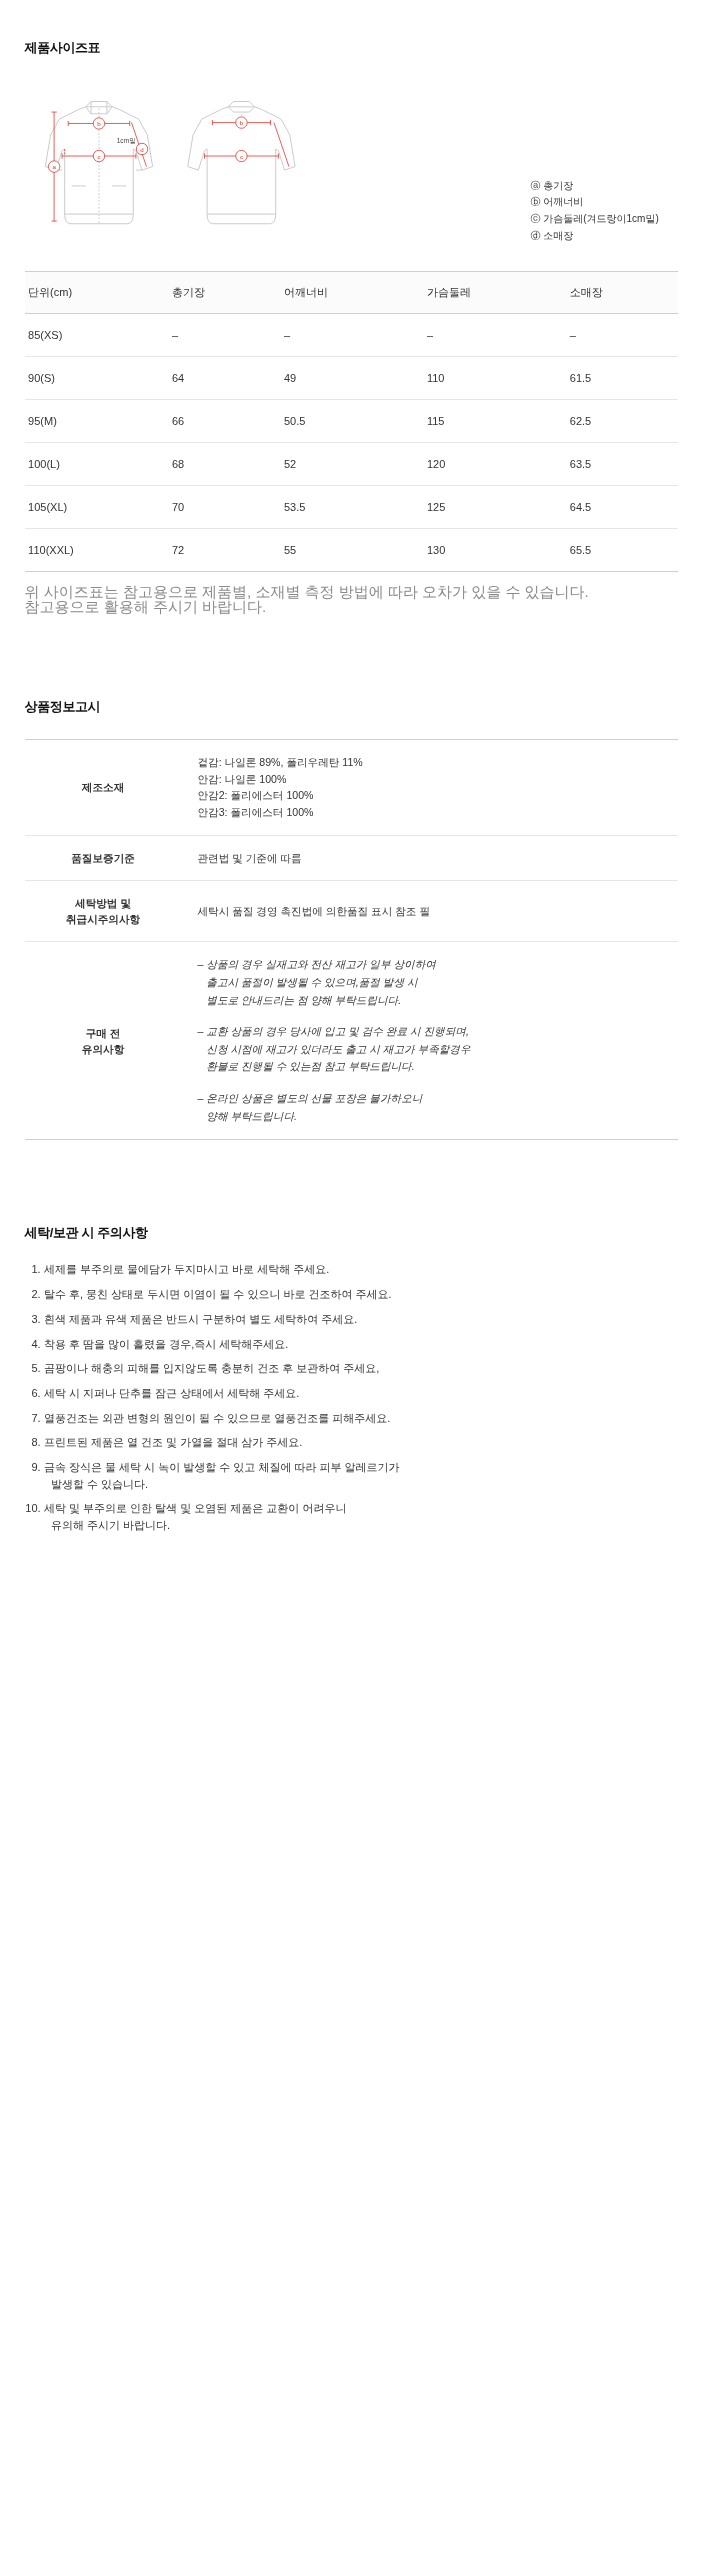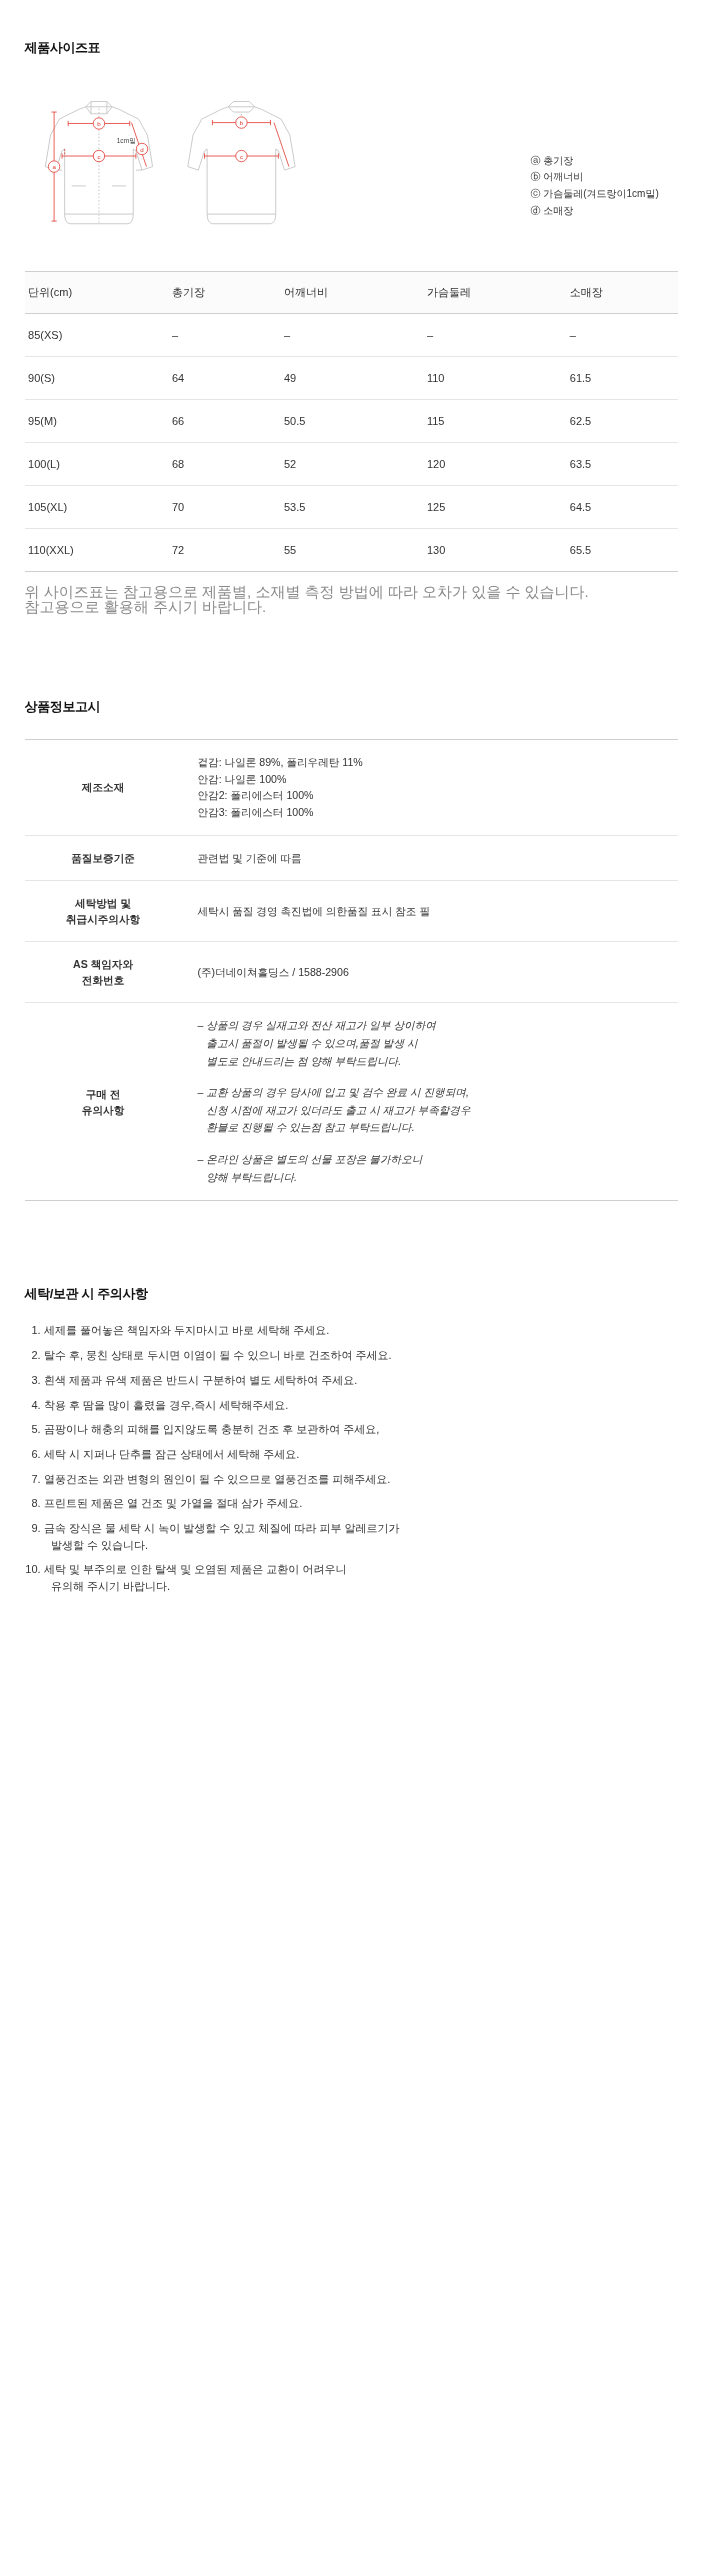--- a/index.html
+++ b/index.html
@@ -29,21 +29,21 @@
     color: #111111;
     margin: 0;
     letter-spacing: -0.4px;
   }
 
   
   #size-section { padding-top: 39px; }
   .diagram-wrap {
     margin-top: 24.6px;
     display: flex;
-    align-items: center;
+    align-items: flex-end;
     justify-content: flex-start;
     padding-left: 8.8px;
   }
   .diagram-svg-box {
     width: 343px;
     height: 163px;
   }
   .legend {
     margin-top: 46px;
     margin-left: 154px;
@@ -318,27 +318,20 @@
         <tr>
           <th>품질보증기준</th>
           <td colspan="3">관련법 및 기준에 따름</td>
         </tr>
         <tr>
           <th>
             <div>세탁방법 및</div>
             <div>취급시주의사항</div>
           </th>
           <td colspan="3">세탁시 품질 경영 촉진법에 의한품질 표시 참조 필</td>
-        </tr>
-        <tr>
-          <th>
-            <div>AS 책임자와</div>
-            <div>전화번호</div>
-          </th>
-          <td colspan="3">(주)더네이쳐홀딩스 / 1588-2906</td>
         </tr>
         <tr>
           <th>
             <div>구매 전</div>
             <div>유의사항</div>
           </th>
           <td class="buy-list" colspan="3">
             <p>
               <span>– 상품의 경우 실재고와 전산 재고가 일부 상이하여</span>
               <span class="ind">출고시 품절이 발생될 수 있으며,품절 발생 시</span>
@@ -358,21 +351,21 @@
       </tbody>
     </table>
   </section>
 
   <section class="section" id="wash-section">
     <h2 class="sec-title">세탁/보관 시 주의사항</h2>
 
     <ol class="wash-list">
       <li>
         <span class="num">1.</span>
-        <span>세제를 풀어놓은 책임자와 두지마시고 바로 세탁해 주세요.</span>
+        <span>세제를 부주의로 물에담가 두지마시고 바로 세탁해 주세요.</span>
       </li>
       <li>
         <span class="num">2.</span>
         <span>탈수 후, 뭉친 상태로 두시면 이염이 될 수 있으니 바로 건조하여 주세요.</span>
       </li>
       <li>
         <span class="num">3.</span>
         <span>흰색 제품과 유색 제품은 반드시 구분하여 별도 세탁하여 주세요.</span>
       </li>
       <li>

